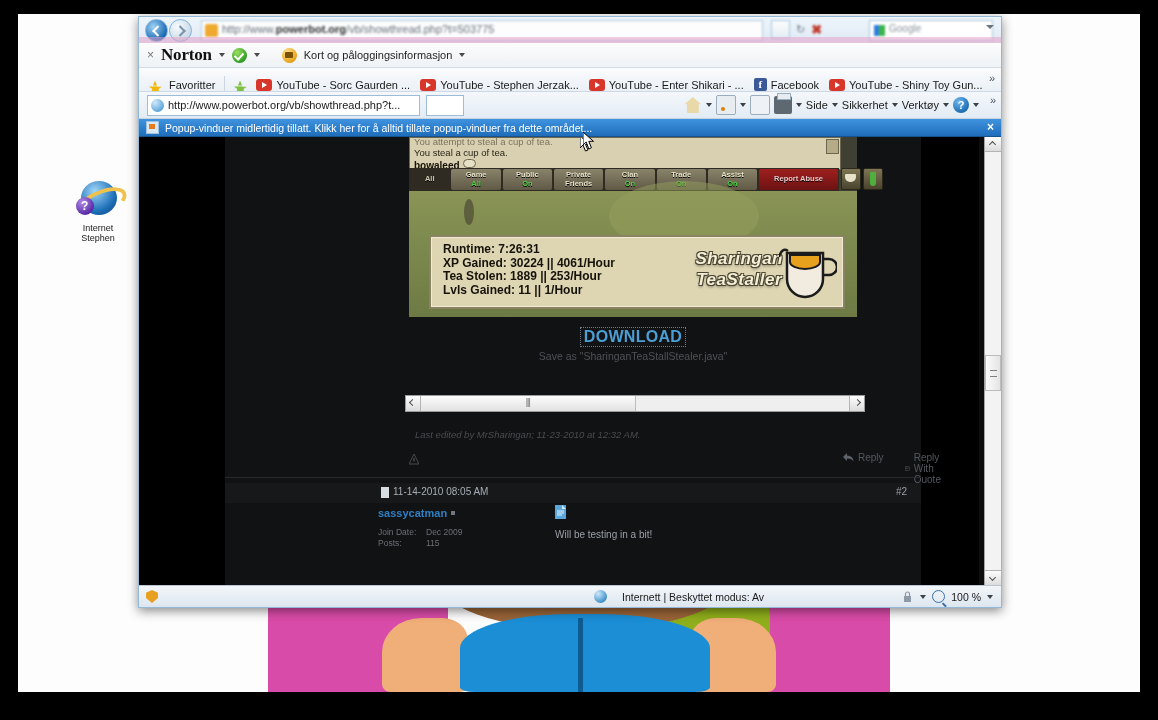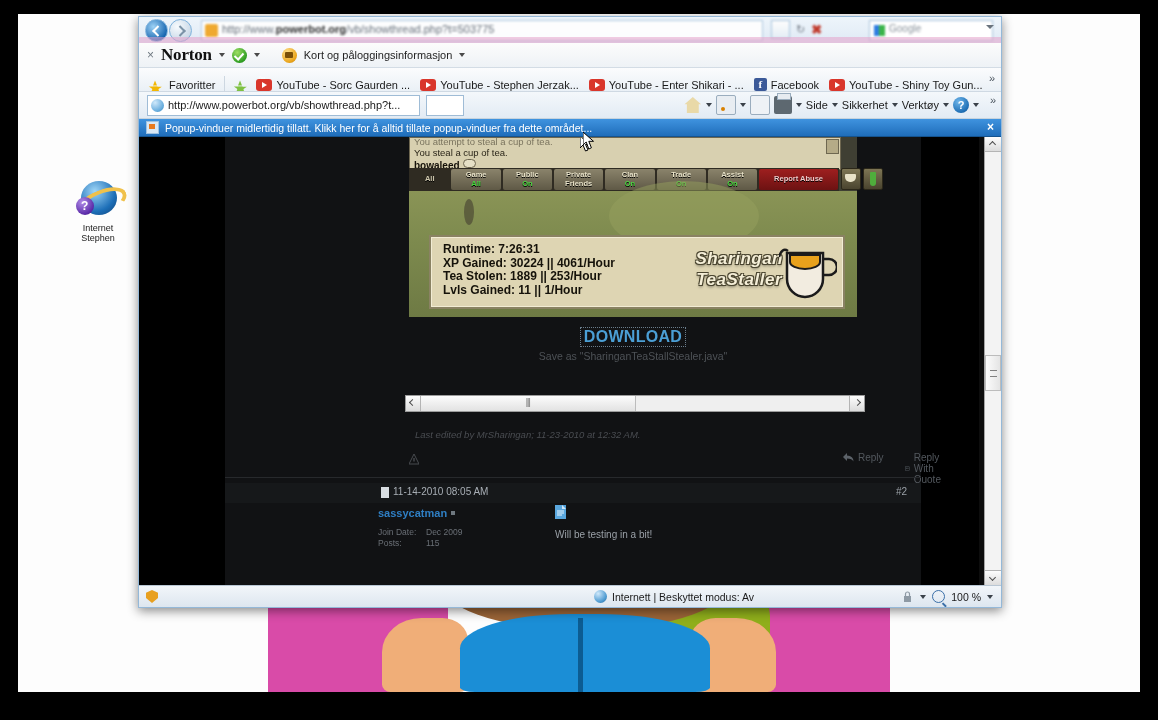--- a/index.html
+++ b/index.html
@@ -627,21 +627,21 @@
     display: flex; align-items: center;
   }
   .sb-shield {
     margin-left: 7px; width: 12px; height: 13px;
     background: #e8a020;
     clip-path: polygon(50% 0,100% 22%,100% 62%,50% 100%,0 62%,0 22%);
     flex: none;
   }
   .sb-txt { font-size: 10.5px; color: #1a1a1a; margin-left: 5px; }
   .sb-zone {
-    position: absolute; left: 455px; display: flex; align-items: center; gap: 5px;
+    position: absolute; left: 455px; display: flex; align-items: center; gap: 15px;
   }
   .sb-globe {
     width: 13px; height: 13px; border-radius: 50%;
     background: radial-gradient(circle at 32% 28%, #cfe8fa, #4d9ad1 65%, #1f5f92);
   }
   .sb-right {
     position: absolute; right: 8px; display: flex; align-items: center; gap: 6px;
   }
   .sb-lock {
     width: 13px; height: 13px; position: relative;

